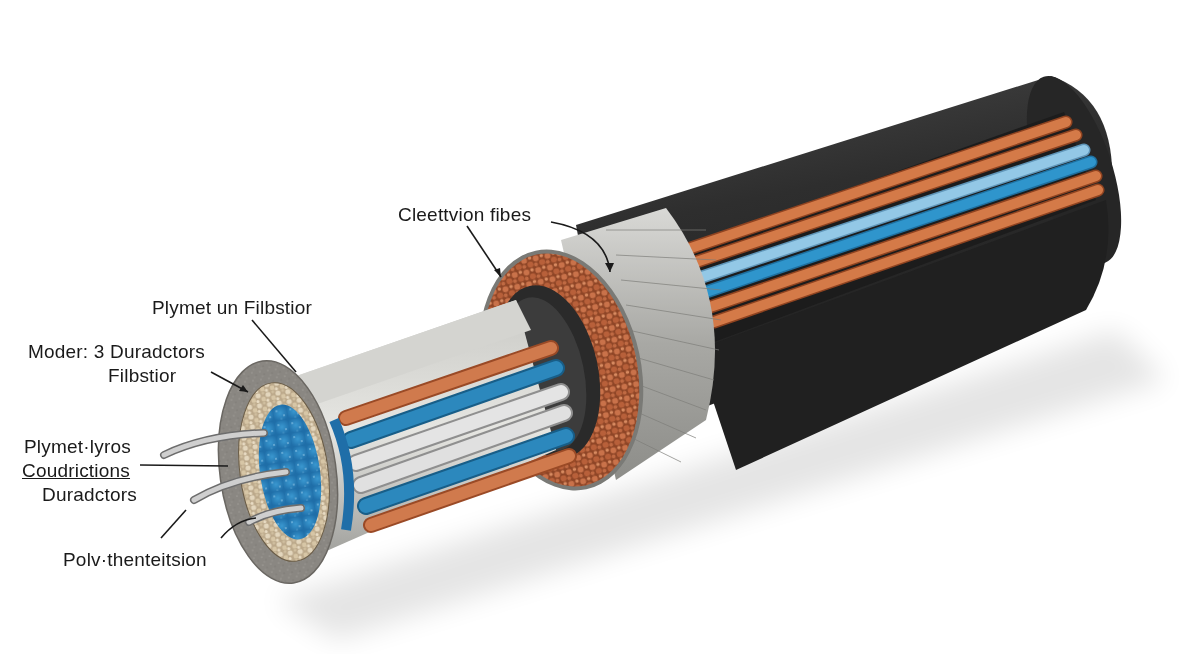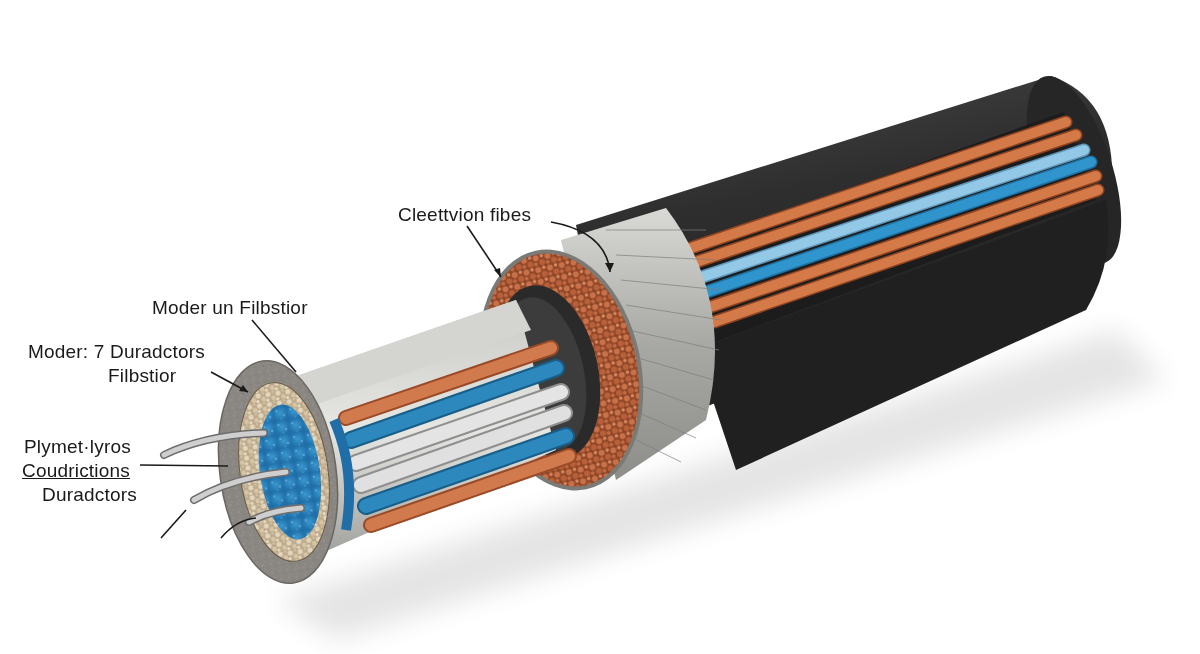--- a/index.html
+++ b/index.html
@@ -154,19 +154,20 @@
       <path d="M 205 538 Q 220 520 240 518"></path>
     </g>
     <g fill="#1a1a1a">
       <polygon points="485,277 478,270 484,268"></polygon>
       <polygon points="594,272 589,263 598,263"></polygon>
       <polygon points="232,392 223,391 227,385"></polygon>
     </g>
   </svg>
 
   <div class="label" style="left:382px; top:203px;">Cleettvion fibes</div>
-  <div class="label" style="left:136px; top:296px;">Moder un Filbstior</div>
-  <div class="label" style="left:12px; top:340px;">Moder: 7 Duradctors</div>
+  <div class="label" style="left:136px; top:296px;">Plymet un Filbstior</div>
+  <div class="label" style="left:12px; top:340px;">Moder: 3 Duradctors</div>
   <div class="label" style="left:92px; top:364px;">Filbstior</div>
   <div class="label" style="left:8px; top:435px;">Plymet·lyros</div>
   <div class="label" style="left:6px; top:459px;text-decoration:underline;">Coudrictions</div>
   <div class="label" style="left:26px; top:483px;">Duradctors</div>
+  <div class="label" style="left:47px; top:548px;">Polv·thenteitsion</div>
 </div>
 
 </body></html>

